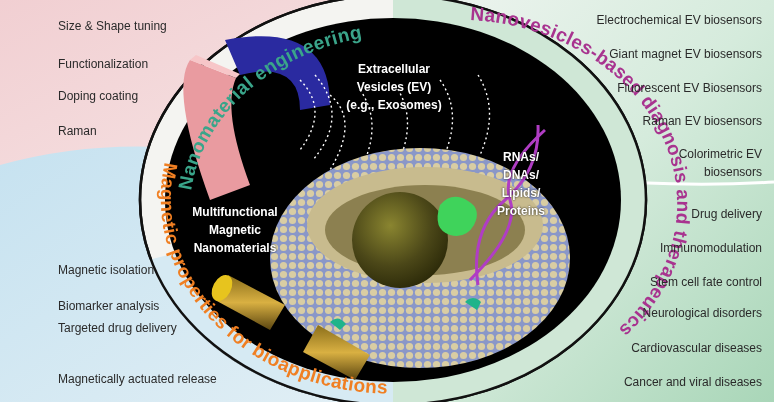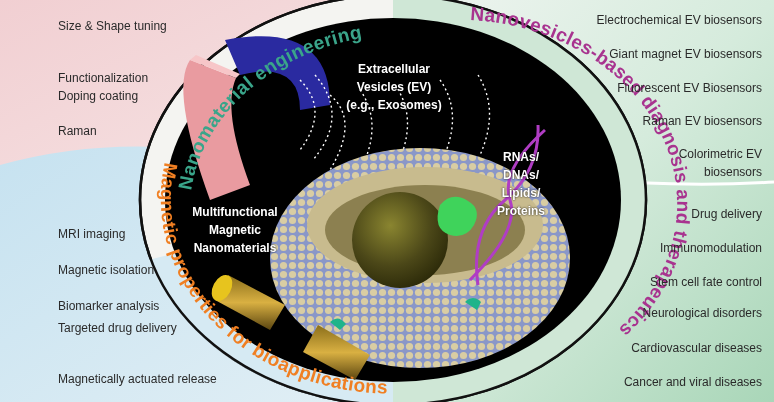--- a/index.html
+++ b/index.html
@@ -121,25 +121,24 @@
     <div>Nanomaterials</div>
   </div>
   <div class="center-label" style="left:490px;top:148px;width:62px;">
     <div>RNAs/</div>
     <div>DNAs/</div>
     <div>Lipids/</div>
     <div>Proteins</div>
   </div>
 
   <div class="side-item left-item" style="top:18px;">Size &amp; Shape tuning</div>
-  <div class="side-item left-item" style="top:70px;">Functionalization</div>
+  <div class="side-item left-item" style="top:56px;">Functionalization</div>
   <div class="side-item left-item" style="top:88px;">Doping coating</div>
   <div class="side-item left-item" style="top:123px;">Raman</div>
 
-  <div class="side-item left-item" style="top:226px;">MRI imaging</div>
   <div class="side-item left-item" style="top:262px;">Magnetic isolation</div>
   <div class="side-item left-item" style="top:298px;">Biomarker analysis</div>
   <div class="side-item left-item" style="top:320px;">Targeted drug delivery</div>
   <div class="side-item left-item" style="top:371px;">Magnetically actuated release</div>
 
   <div class="side-item right-item" style="top:12px;">Electrochemical EV biosensors</div>
   <div class="side-item right-item" style="top:46px;">Giant magnet EV biosensors</div>
   <div class="side-item right-item" style="top:80px;">Fluorescent EV Biosensors</div>
   <div class="side-item right-item" style="top:113px;">Raman EV biosensors</div>
   <div class="side-item right-item" style="top:146px;">Colorimetric EV</div>

